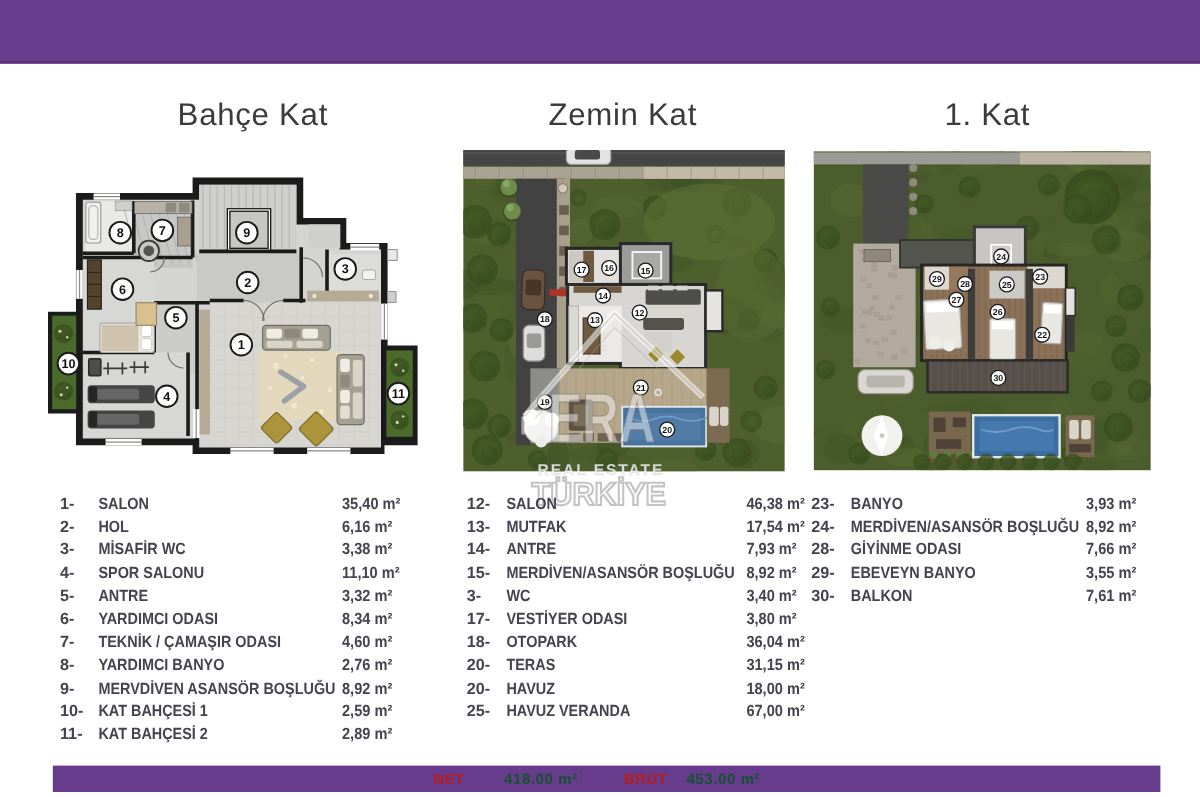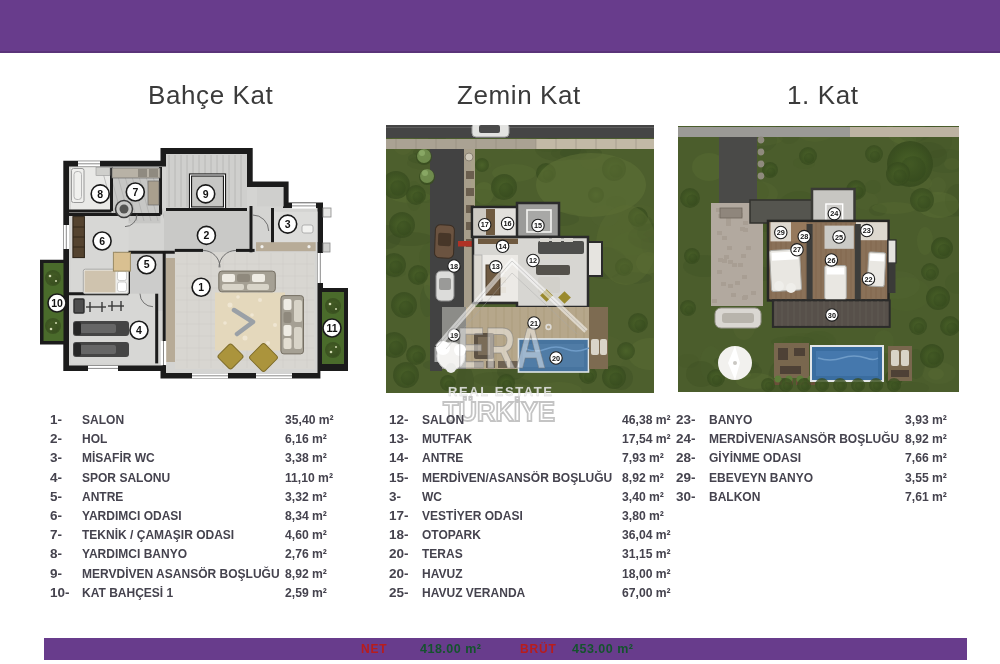--- a/index.html
+++ b/index.html
@@ -1084,20 +1084,25 @@
 <div class="row">
         <span class="num">9-</span>
         <span class="nm" style="left:32px">MERVDİVEN ASANSÖR BOŞLUĞU</span>
         <span class="ar" style="left:235px">8,92 m²</span>
       </div>
 <div class="row">
         <span class="num">10-</span>
         <span class="nm" style="left:32px">KAT BAHÇESİ 1</span>
         <span class="ar" style="left:235px">2,59 m²</span>
       </div>
+<div class="row">
+        <span class="num">11-</span>
+        <span class="nm" style="left:32px">KAT BAHÇESİ 2</span>
+        <span class="ar" style="left:235px">2,89 m²</span>
+      </div>
 </div>
 
 <div class="col" style="left:389px;top:410px;width:320px">
 <div class="row">
         <span class="num">12-</span>
         <span class="nm" style="left:33px">SALON</span>
         <span class="ar" style="left:233px">46,38 m²</span>
       </div>
 <div class="row">
         <span class="num">13-</span>

